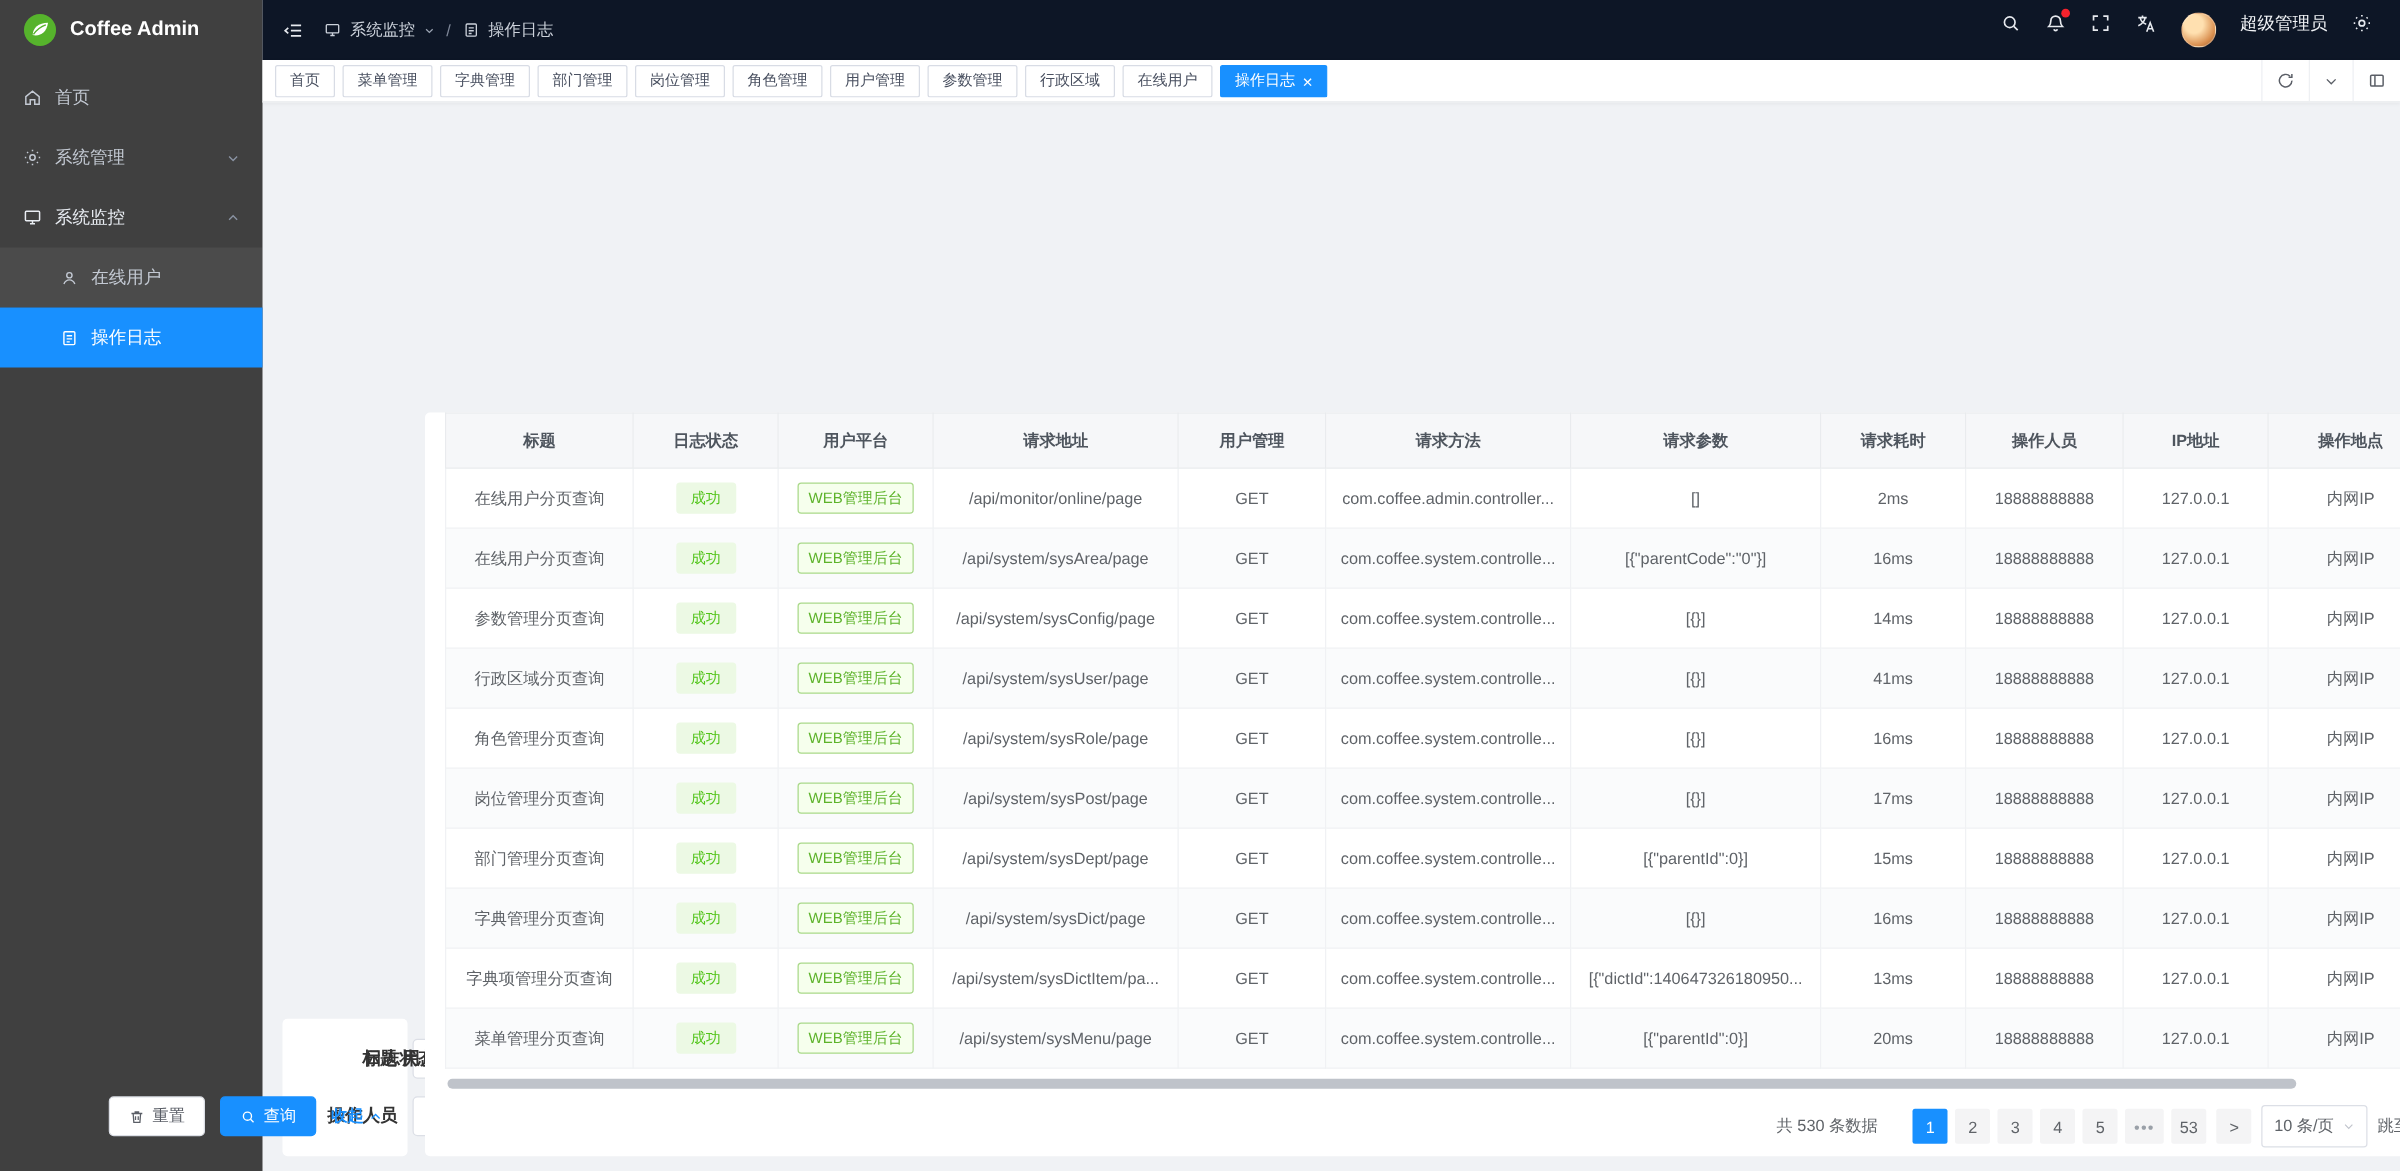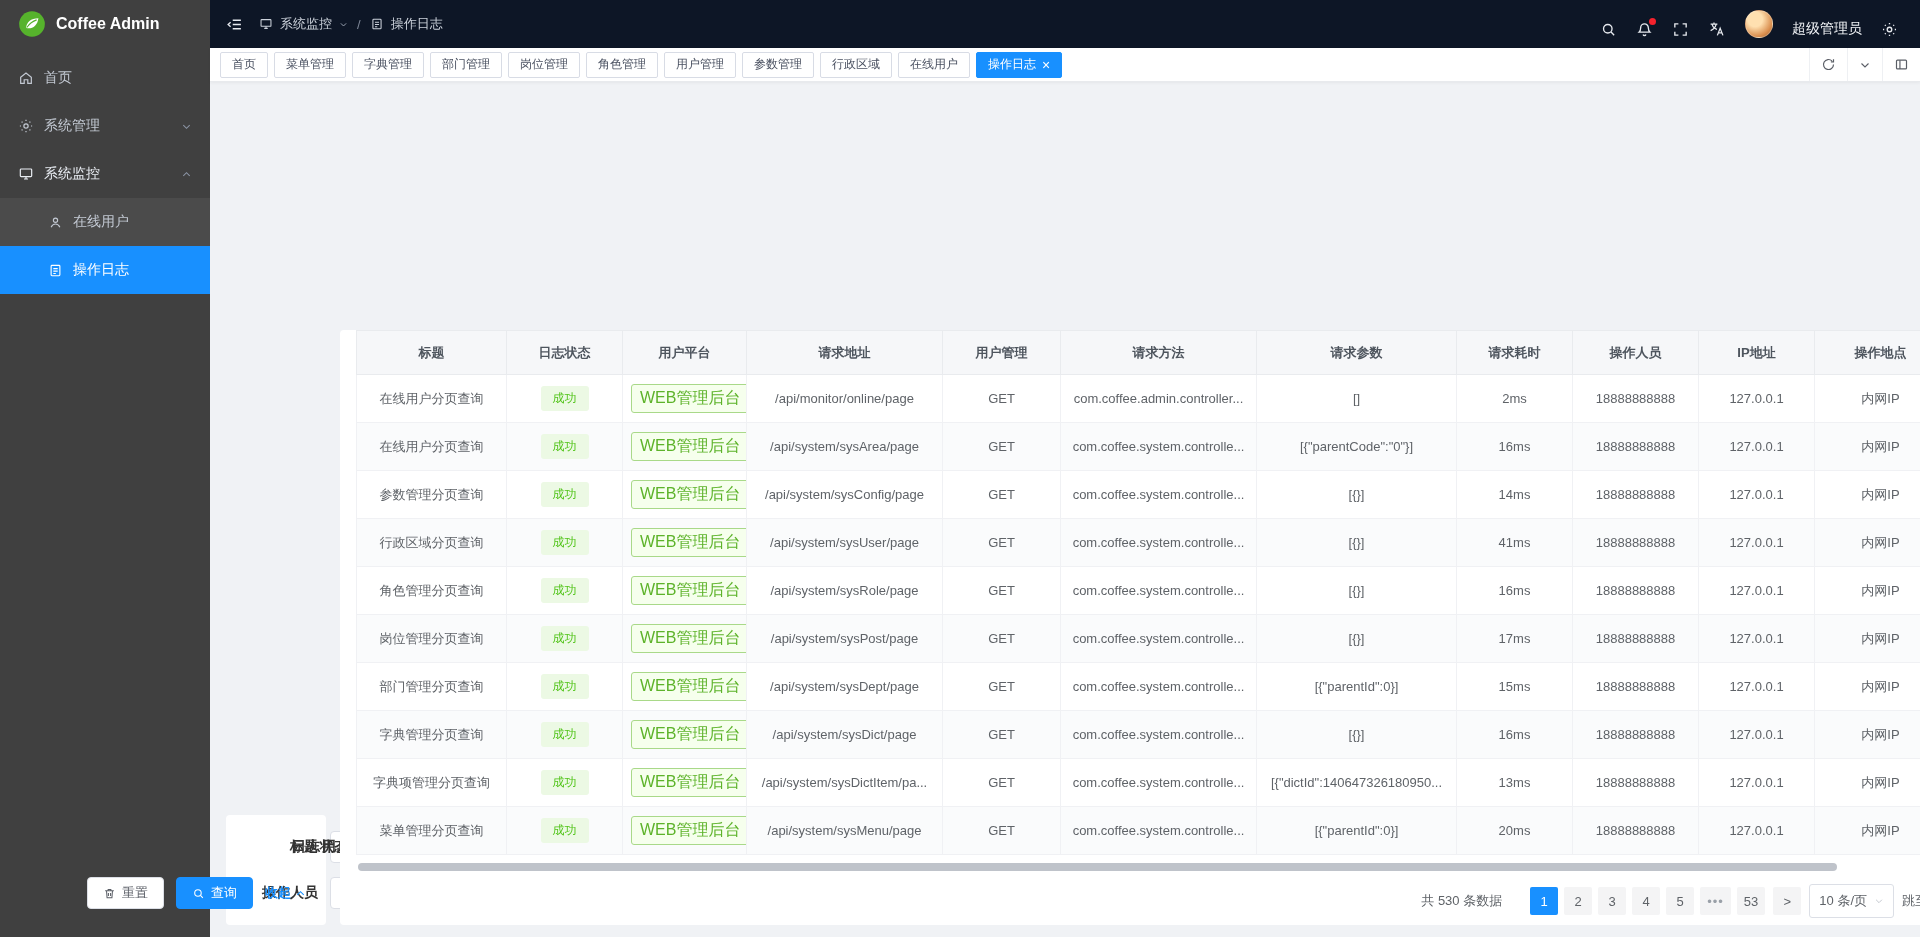--- a/index.html
+++ b/index.html
@@ -23,21 +23,21 @@
   .submenu .menu-item { padding-left:48px; }
   .menu-item.sub-hi { background:rgba(255,255,255,0.06); }
   .menu-item.active { background:#1890ff; color:#fff; }
 
   
   .main { flex:1; display:flex; flex-direction:column; min-width:0; }
   .topbar { height:48px; background:#0d1626; display:flex; align-items:center; padding:0 22px 0 16px; gap:16px; color:#dde1e8; }
   .hicon { display:inline-flex; cursor:pointer; color:#e6e9ee; }
   .crumb { display:flex; align-items:center; gap:7px; font-size:13px; color:#ccd2db; }
   .crumb .sep { color:#7f8899; padding:0 2px; }
-  .topbar-right { margin-left:auto; display:flex; align-items:flex-end; gap:19px; }
+  .topbar-right { margin-left:auto; display:flex; align-items:flex-start; gap:19px; }
   .icon-btn { position:relative; display:inline-flex; cursor:pointer; color:#e6e9ee; }
   .dot { position:absolute; top:-3px; right:-3px; width:7px; height:7px; border-radius:50%; background:#f5222d; }
   .avatar { width:28px; height:28px; border-radius:50%; cursor:pointer;
     background:radial-gradient(circle at 35% 32%, #ffe0b0 0 30%, #d98e4e 70%, #8a5527 100%); border:1px solid rgba(255,255,255,.25); }
   .username { font-size:14px; color:#f2f4f7; cursor:pointer; }
 
   
   .tabbar { height:34px; background:#fff; display:flex; align-items:center; padding:0 0 0 10px; gap:6px;
     border-bottom:1px solid #e8eaed; box-shadow:0 1px 3px rgba(0,0,0,.05); position:relative; z-index:2; }
   .tab { height:26px; display:inline-flex; align-items:center; gap:6px; padding:0 11px;
@@ -79,21 +79,21 @@
     border:1px solid #e9ebee; white-space:nowrap; overflow:hidden; }
   td { height:48px; text-align:center; color:#5f6368; padding:0 8px; border:1px solid #f0f1f4;
     white-space:nowrap; overflow:hidden; text-overflow:ellipsis; background:#fff; }
   tr:nth-child(even) td { background:#fafbfc; }
   .col-0{width:150px}.col-1{width:116px}.col-2{width:124px}.col-3{width:196px}.col-4{width:118px}
   .col-5{width:196px}.col-6{width:200px}.col-7{width:116px}.col-8{width:126px}.col-9{width:116px}
   .col-10{width:132px}.col-11{width:56px}
   th.col-11, td.col-11 { border-left:1px solid #dcdfe4; box-shadow:-7px 0 8px -7px rgba(0,0,0,.18); }
 
   .badge-success { display:inline-block; padding:4px 12px; background:#ecf9e4; color:#52c41a; border-radius:3px; font-size:12px; }
-  .tag-platform { display:inline-block; padding:3px 8px; background:#f6ffed; border:1px solid #a9d989; color:#5db32a; border-radius:3px; font-size:16px; }
+  .tag-platform { display:inline-block; padding:3px 8px; background:#f6ffed; border:1px solid #a9d989; color:#5db32a; border-radius:3px; font-size:12px; }
   .eye { display:inline-flex; cursor:pointer; vertical-align:middle; }
 
   .table-bottom { margin-top:auto; }
   .h-scroll { height:8px; margin:8px 2px 12px; border-radius:4px; }
   .h-thumb { width:90%; height:8px; border-radius:4px; background:#bfc3ca; cursor:pointer; }
   .pagination { height:42px; display:flex; align-items:center; justify-content:flex-end; gap:8px;
     font-size:13px; color:#5f6368; padding-bottom:6px; }
   .total { margin-right:20px; }
   .pages { display:flex; gap:6px; }
   .page-btn { min-width:28px; height:28px; border:none; border-radius:2px; background:#f4f4f5; color:#5f6368;

